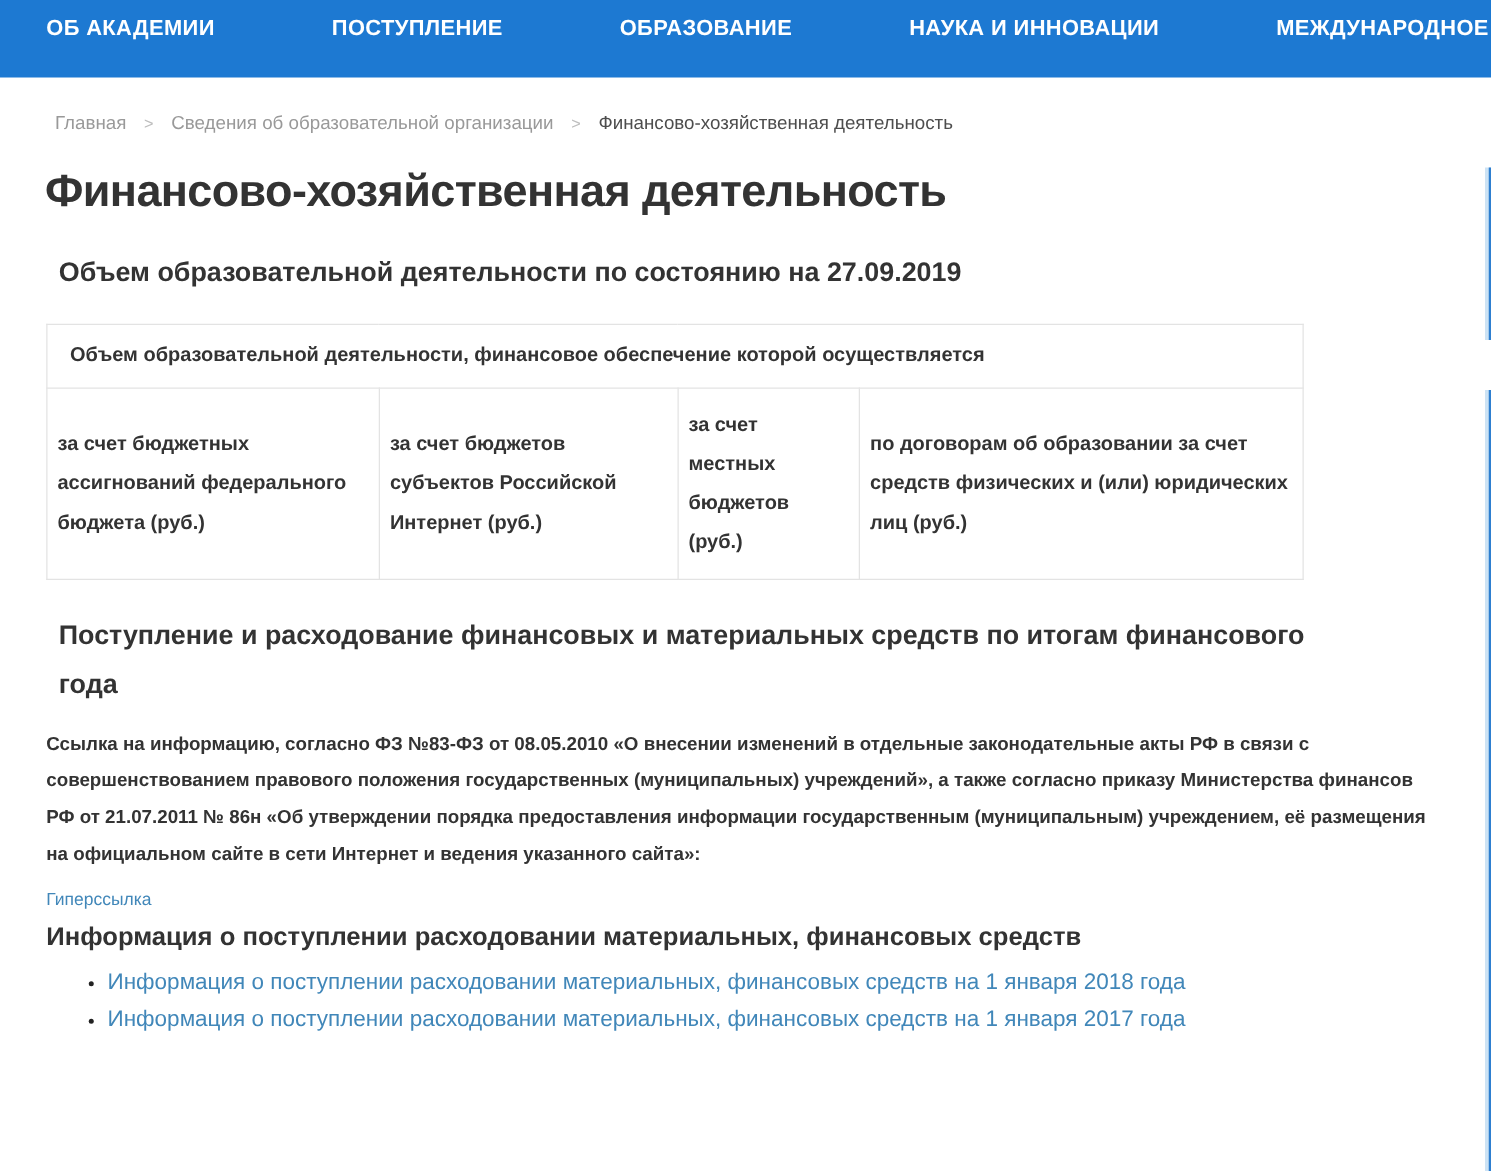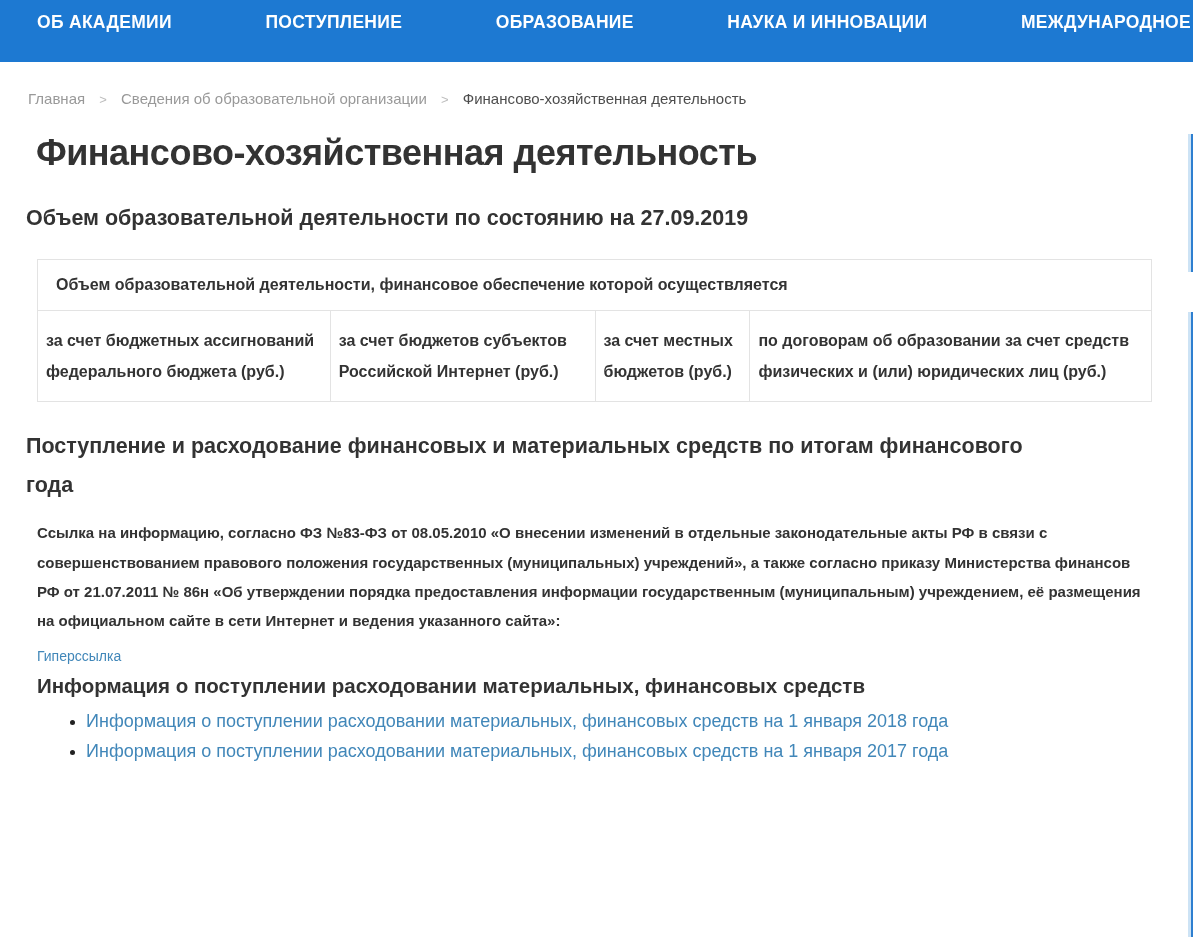--- a/index.html
+++ b/index.html
@@ -38,49 +38,49 @@
     color: #ffffff;
     font-size: 17.5px;
     font-weight: 700;
     letter-spacing: 0.3px;
     text-decoration: none;
     white-space: nowrap;
   }
 
   
   .breadcrumb {
-    margin: 28px 0 0 28px;
+    margin: 28px 0 0 44px;
     font-size: 15px;
     color: var(--crumb);
   }
   .breadcrumb a { color: var(--crumb); text-decoration: none; }
   .breadcrumb .sep { margin: 0 10px; color: #bdbdbd; font-size: 13px; }
   .breadcrumb .current { color: var(--crumb-current); }
 
   h1.page-title {
     margin: 25px 0 0 36px;
     font-size: 36px;
     font-weight: 700;
     color: var(--text);
     letter-spacing: -0.5px;
   }
 
   h2.section-heading {
-    margin: 25px 0 0 26px;
+    margin: 25px 0 0 47px;
     font-size: 21.5px;
     font-weight: 700;
     color: var(--text);
     line-height: 1.8;
   }
   h2.wrap-narrow { max-width: 1010px; }
 
   
   table.fin-table {
     margin: 21px 0 0 37px;
-    width: 1115px;
+    width: 1006px;
     border-collapse: collapse;
     font-size: 16px;
   }
   table.fin-table td {
     border: 1px solid var(--border);
     background: #ffffff;
   }
   td.caption-cell {
     font-weight: 700;
     padding: 16px 18px;

